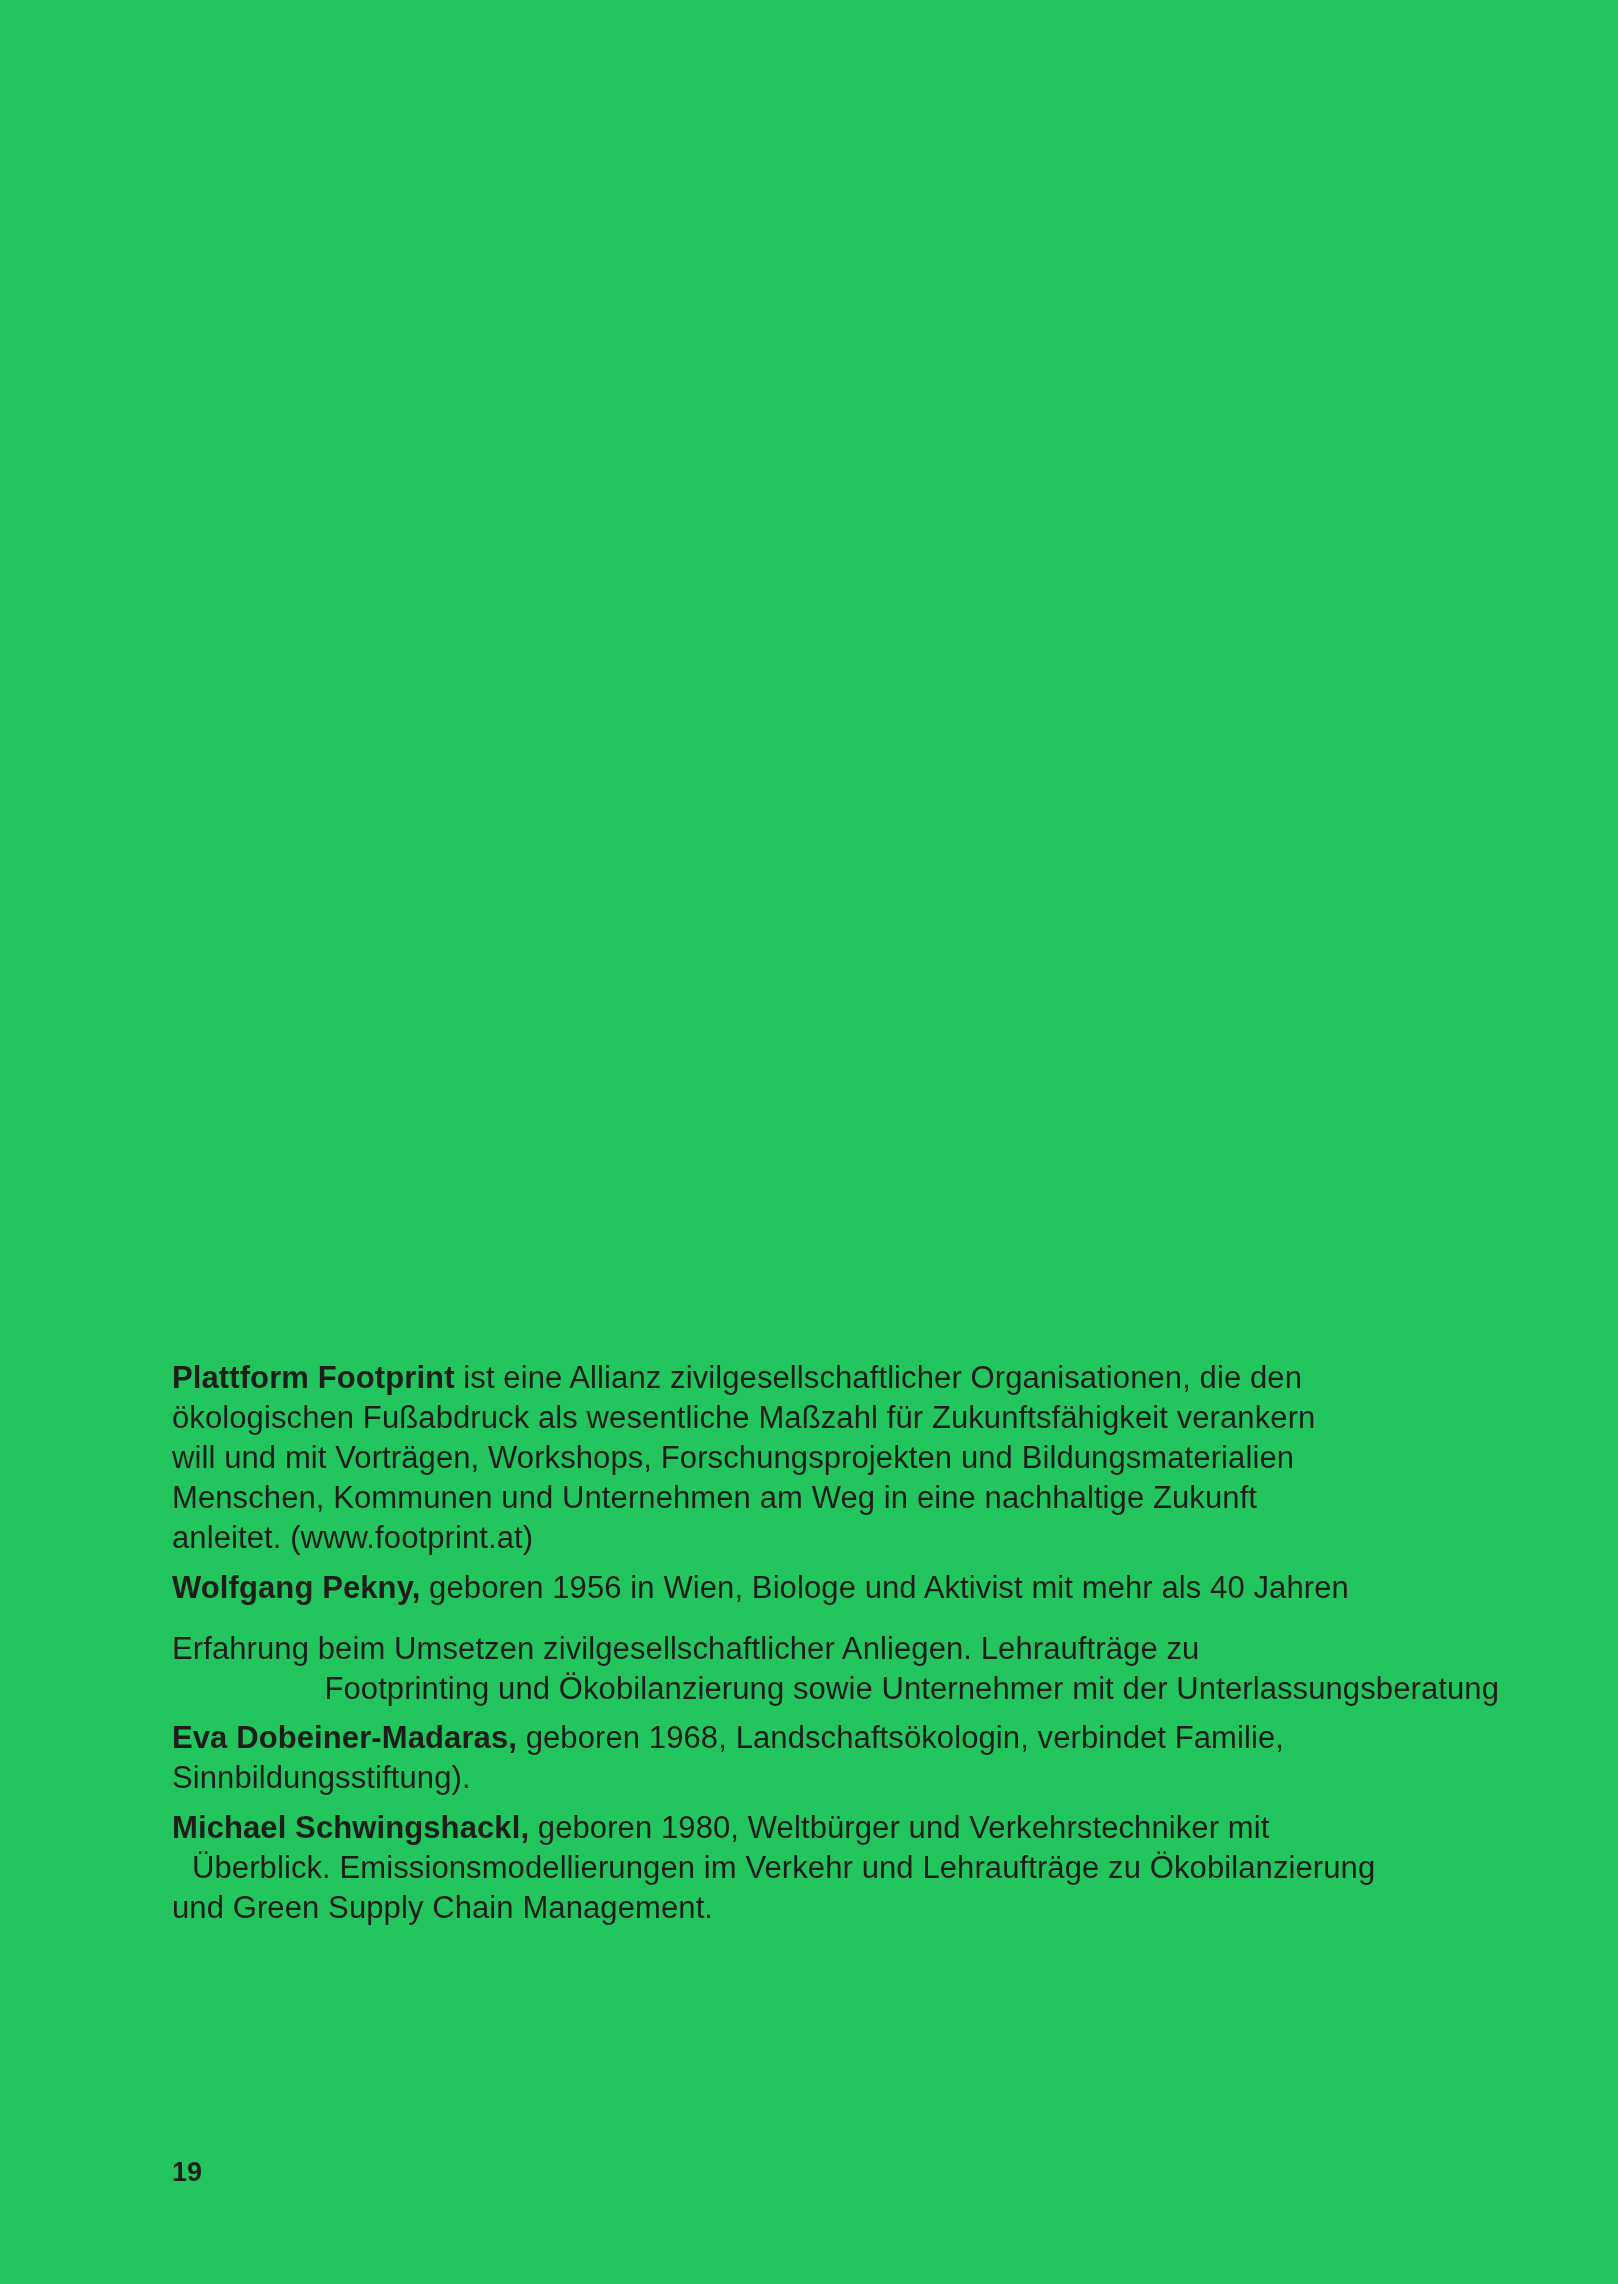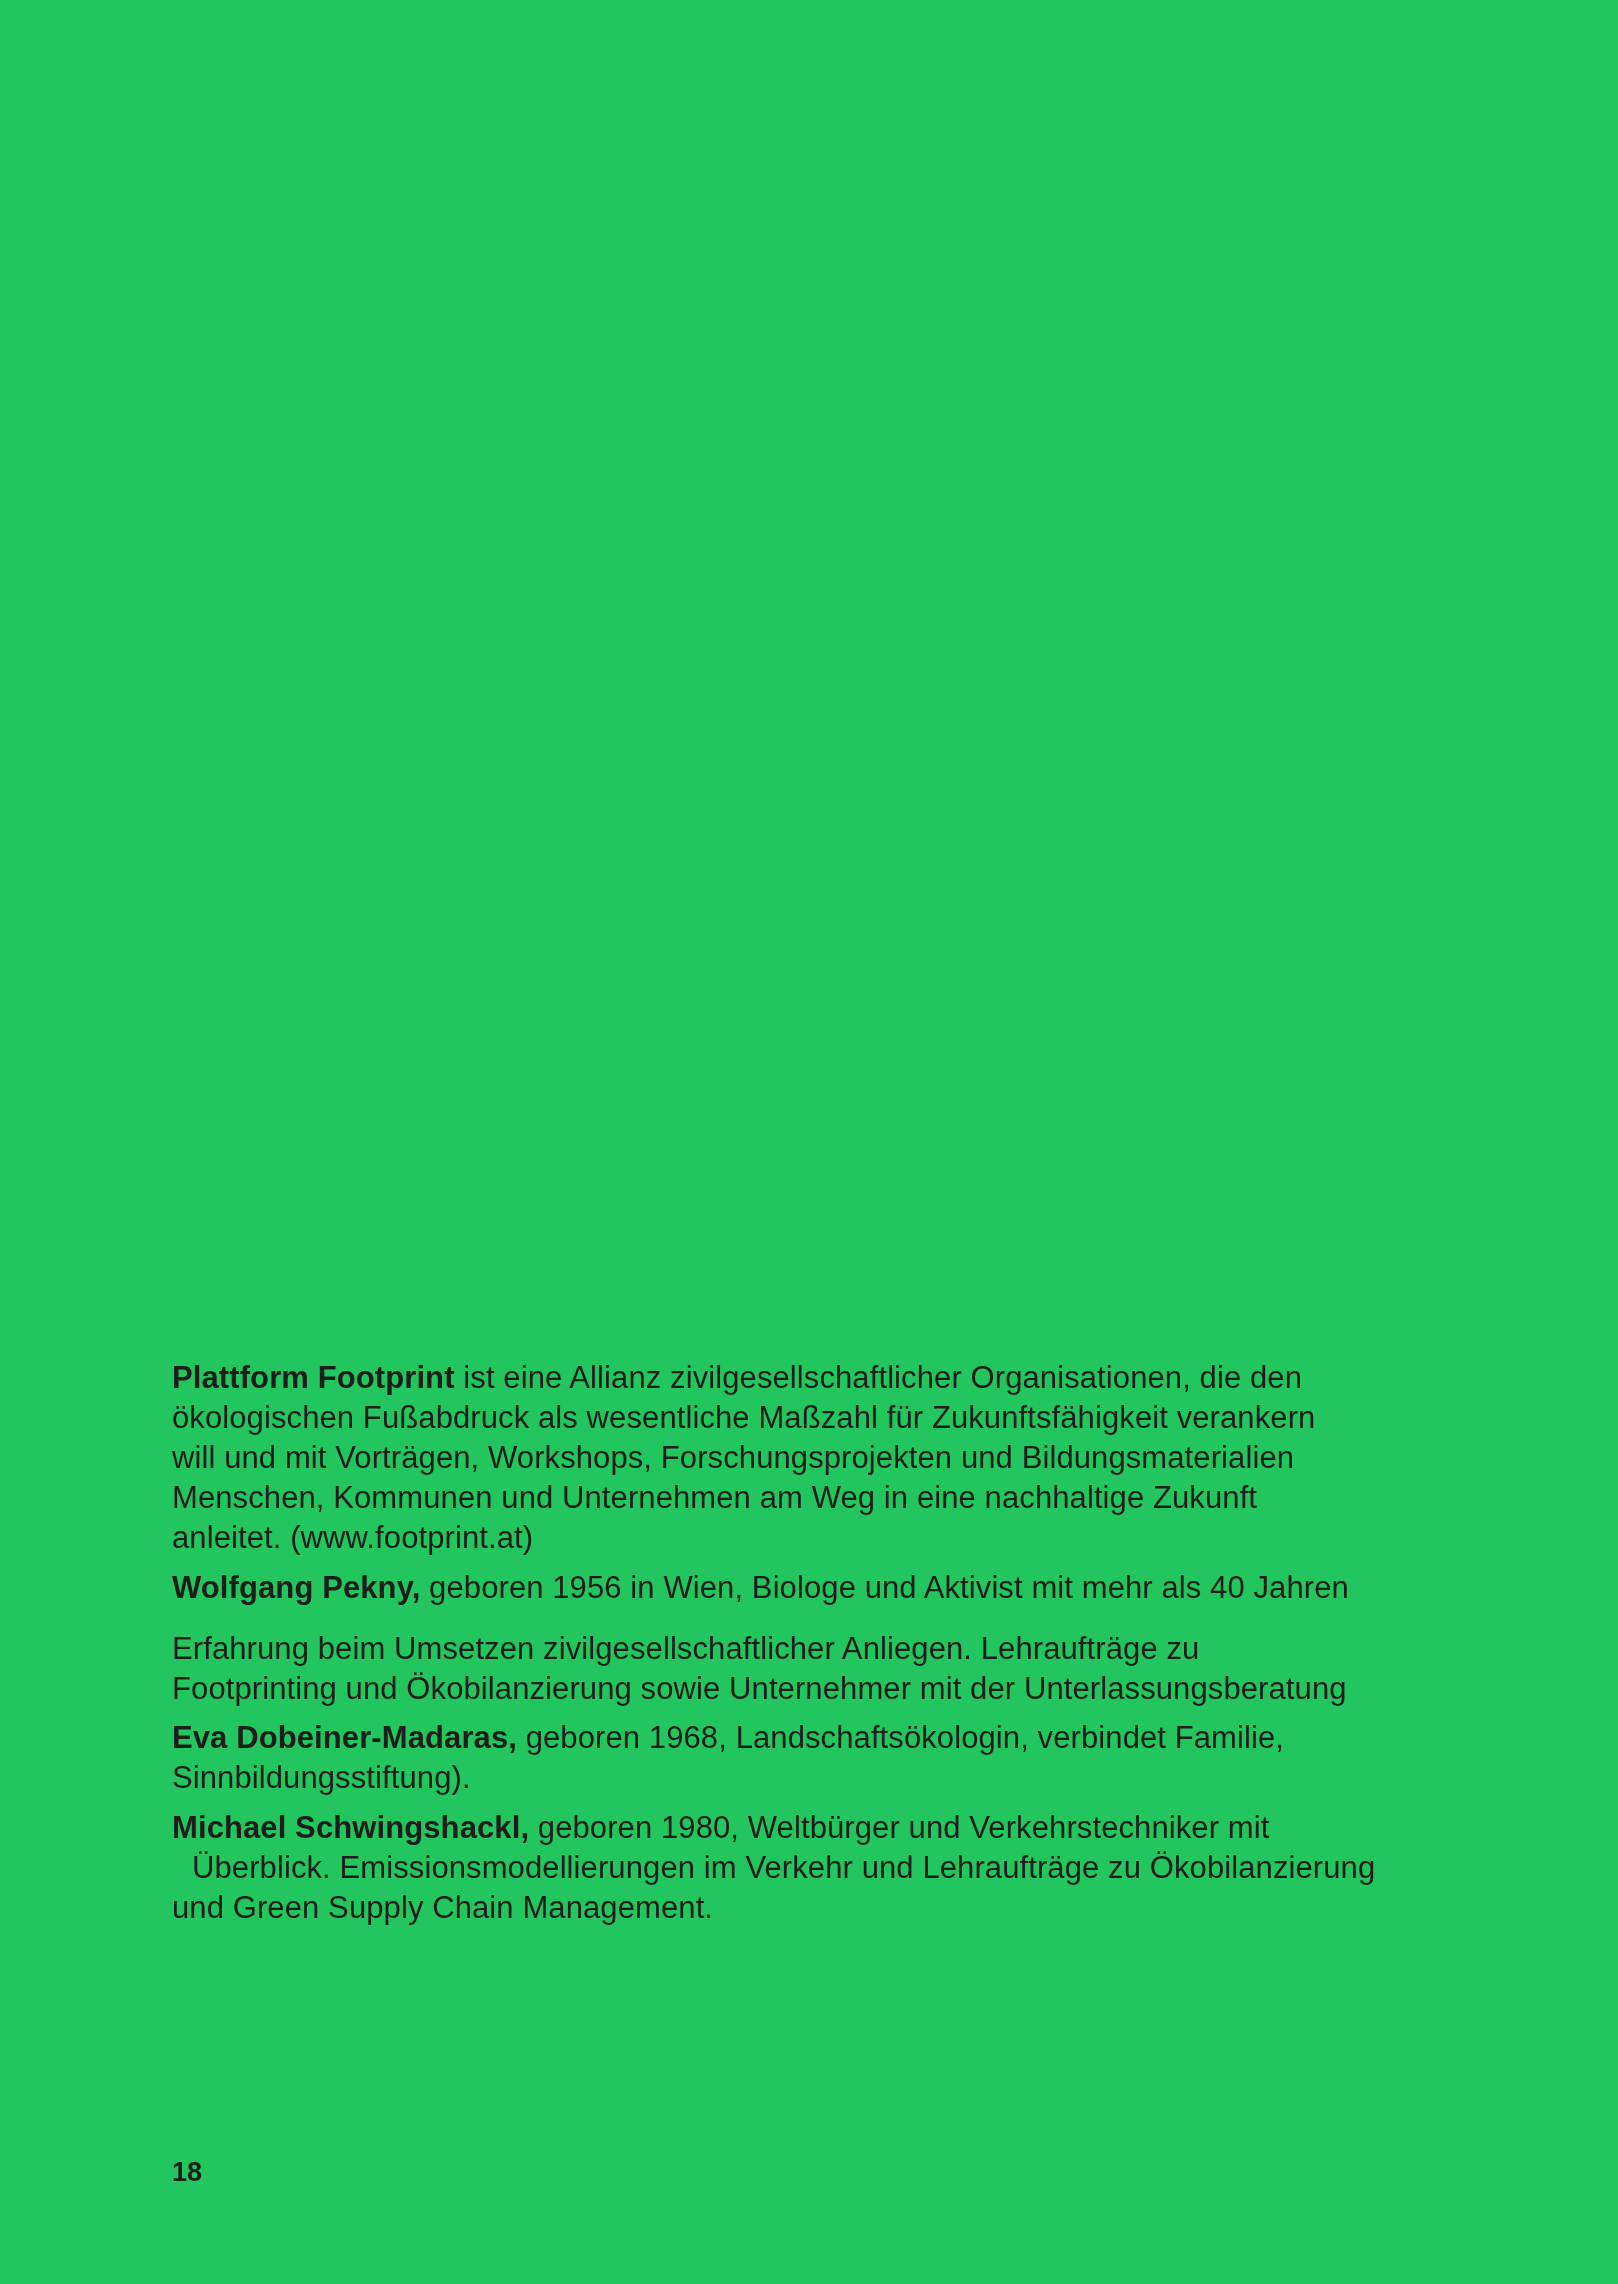--- a/index.html
+++ b/index.html
@@ -53,27 +53,27 @@
       <p class="para">
         <span class="line" style="display: block;"><strong class="lead">Plattform Footprint</strong><span> ist eine Allianz zivilgesellschaftlicher Organisationen, die den</span></span>
         <span class="line" style="display: block;">ökologischen Fußabdruck als wesentliche Maßzahl für Zukunftsfähigkeit verankern</span>
         <span class="line" style="display: block;">will und mit Vorträgen, Workshops, Forschungsprojekten und Bildungsmaterialien</span>
         <span class="line" style="display: block;">Menschen, Kommunen und Unternehmen am Weg in eine nachhaltige Zukunft</span>
         <span class="line" style="display: block;">anleitet. (www.footprint.at)</span>
       </p>
       <p class="para">
         <span class="line" style="display: block;"><strong class="lead">Wolfgang Pekny,</strong><span> geboren 1956 in Wien, Biologe und Aktivist mit mehr als 40 Jahren</span></span>
         <span class="line" style="display: block; margin-top: 21px;">Erfahrung beim Umsetzen zivilgesellschaftlicher Anliegen. Lehraufträge zu</span>
-        <span class="line" style="display: block;">Footprinting und Ökobilanzierung sowie Unternehmer mit der Unterlassungsberatung</span>
+        <span class="line" style="display: block; text-align: right;">Footprinting und Ökobilanzierung sowie Unternehmer mit der Unterlassungsberatung</span>
       </p>
       <p class="para">
         <span class="line" style="display: block;"><strong class="lead">Eva Dobeiner-Madaras,</strong><span> geboren 1968, Landschaftsökologin, verbindet Familie,</span></span>
         <span class="line" style="display: block;">Sinnbildungsstiftung).</span>
       </p>
       <p class="para">
         <span class="line" style="display: block;"><strong class="lead">Michael Schwingshackl,</strong><span> geboren 1980, Weltbürger und Verkehrstechniker mit</span></span>
         <span class="line" style="display: block; margin-left: 20px;">Überblick. Emissionsmodellierungen im Verkehr und Lehraufträge zu Ökobilanzierung</span>
         <span class="line" style="display: block;">und Green Supply Chain Management.</span>
       </p>
     </div>
-  <div id="page-number">18</div>
+  <div id="page-number">19</div>
 </div>
 
 
 </body></html>

